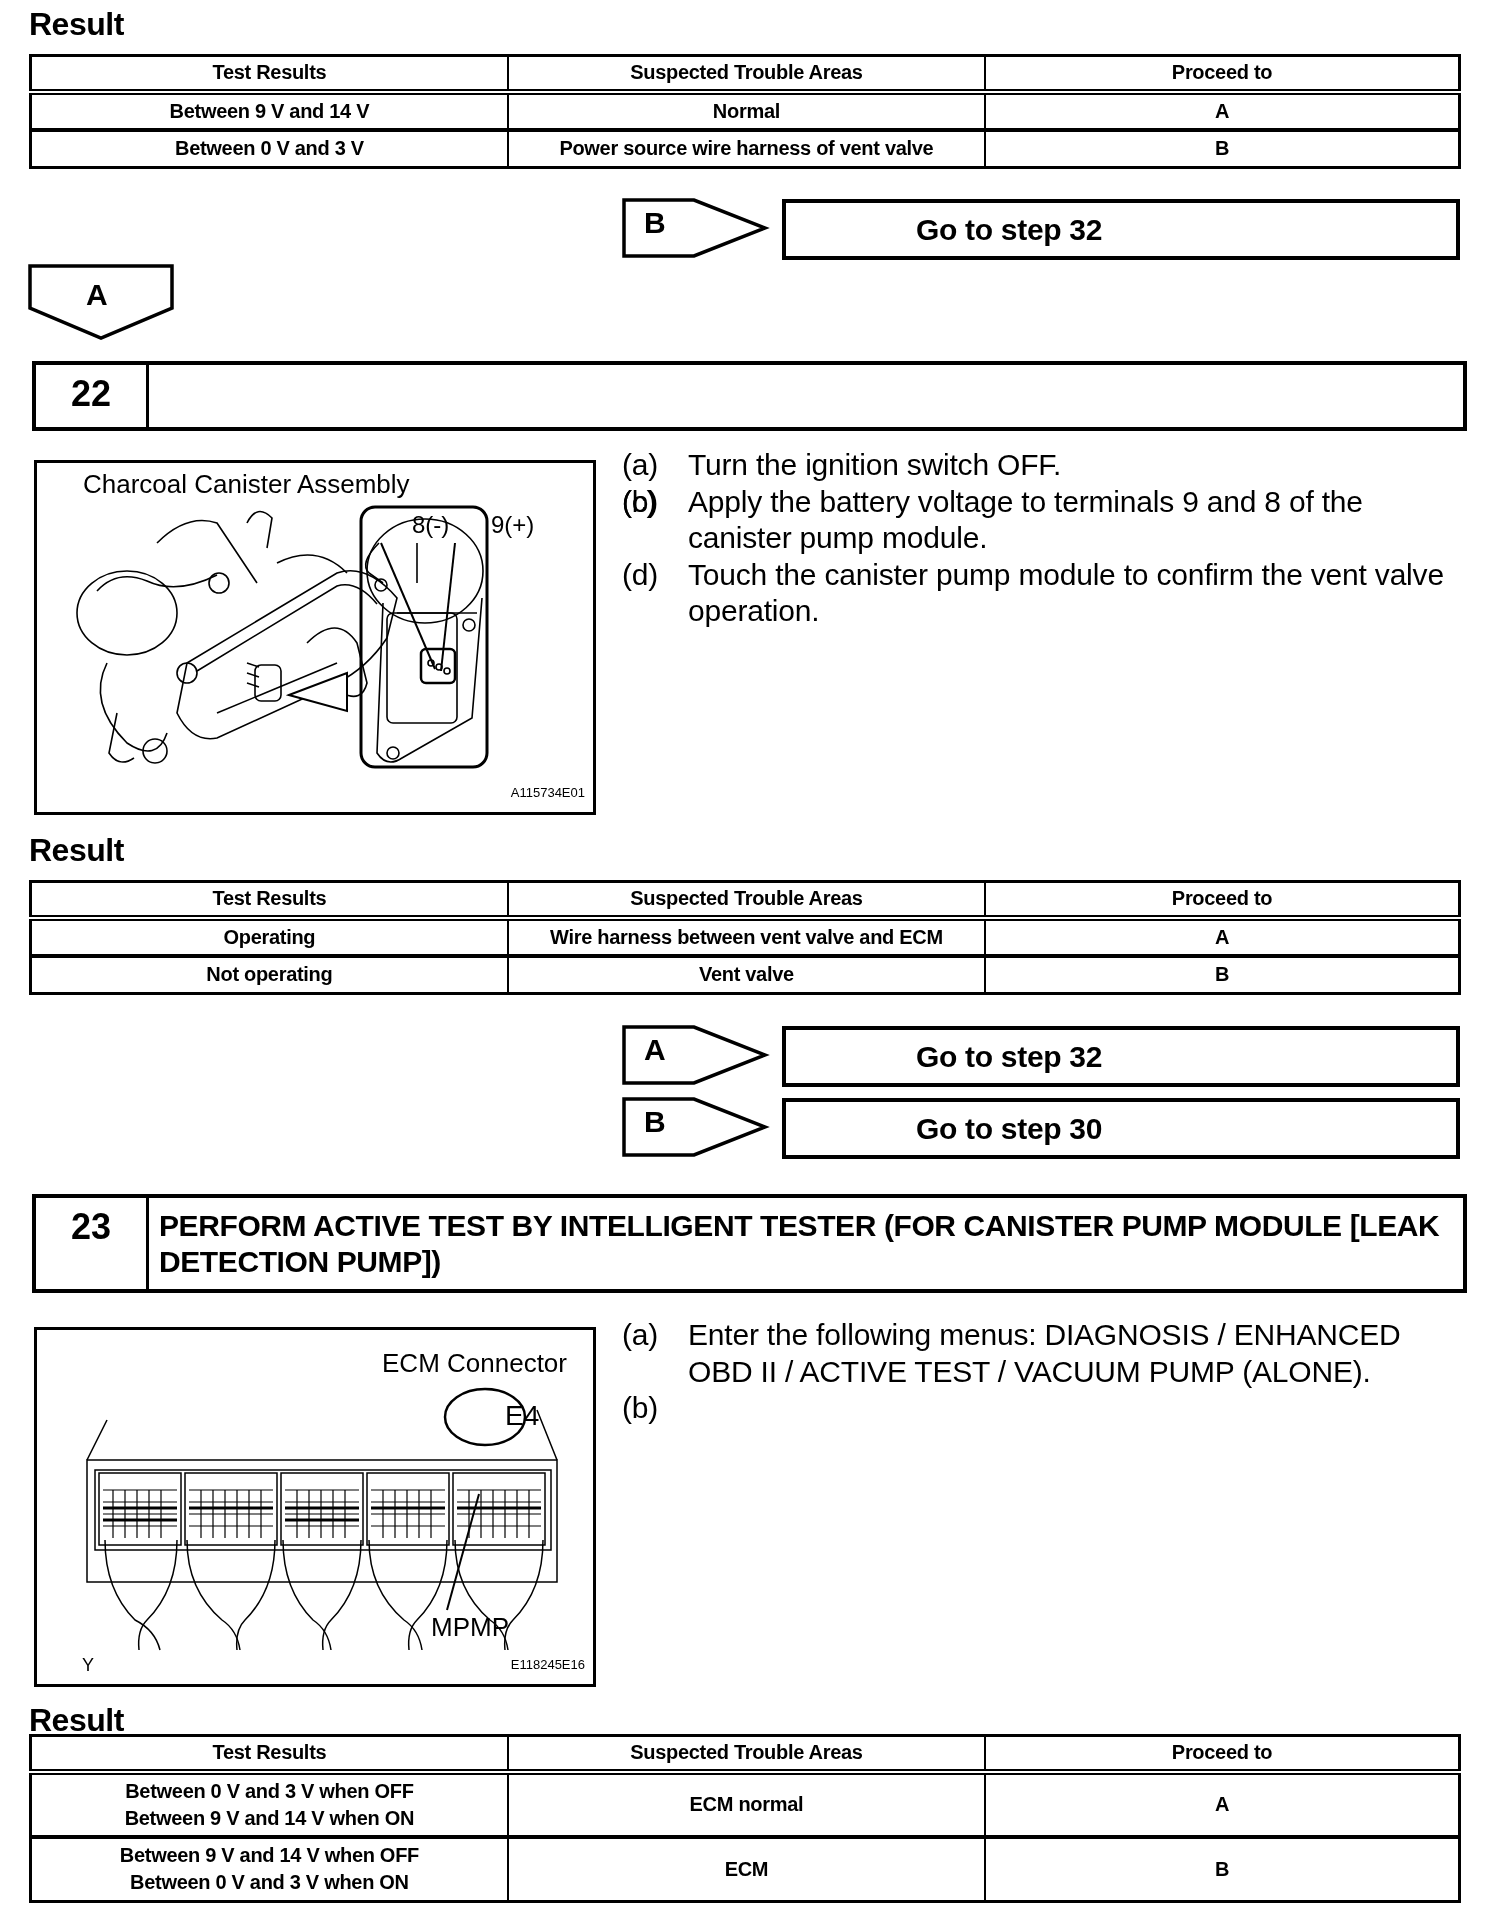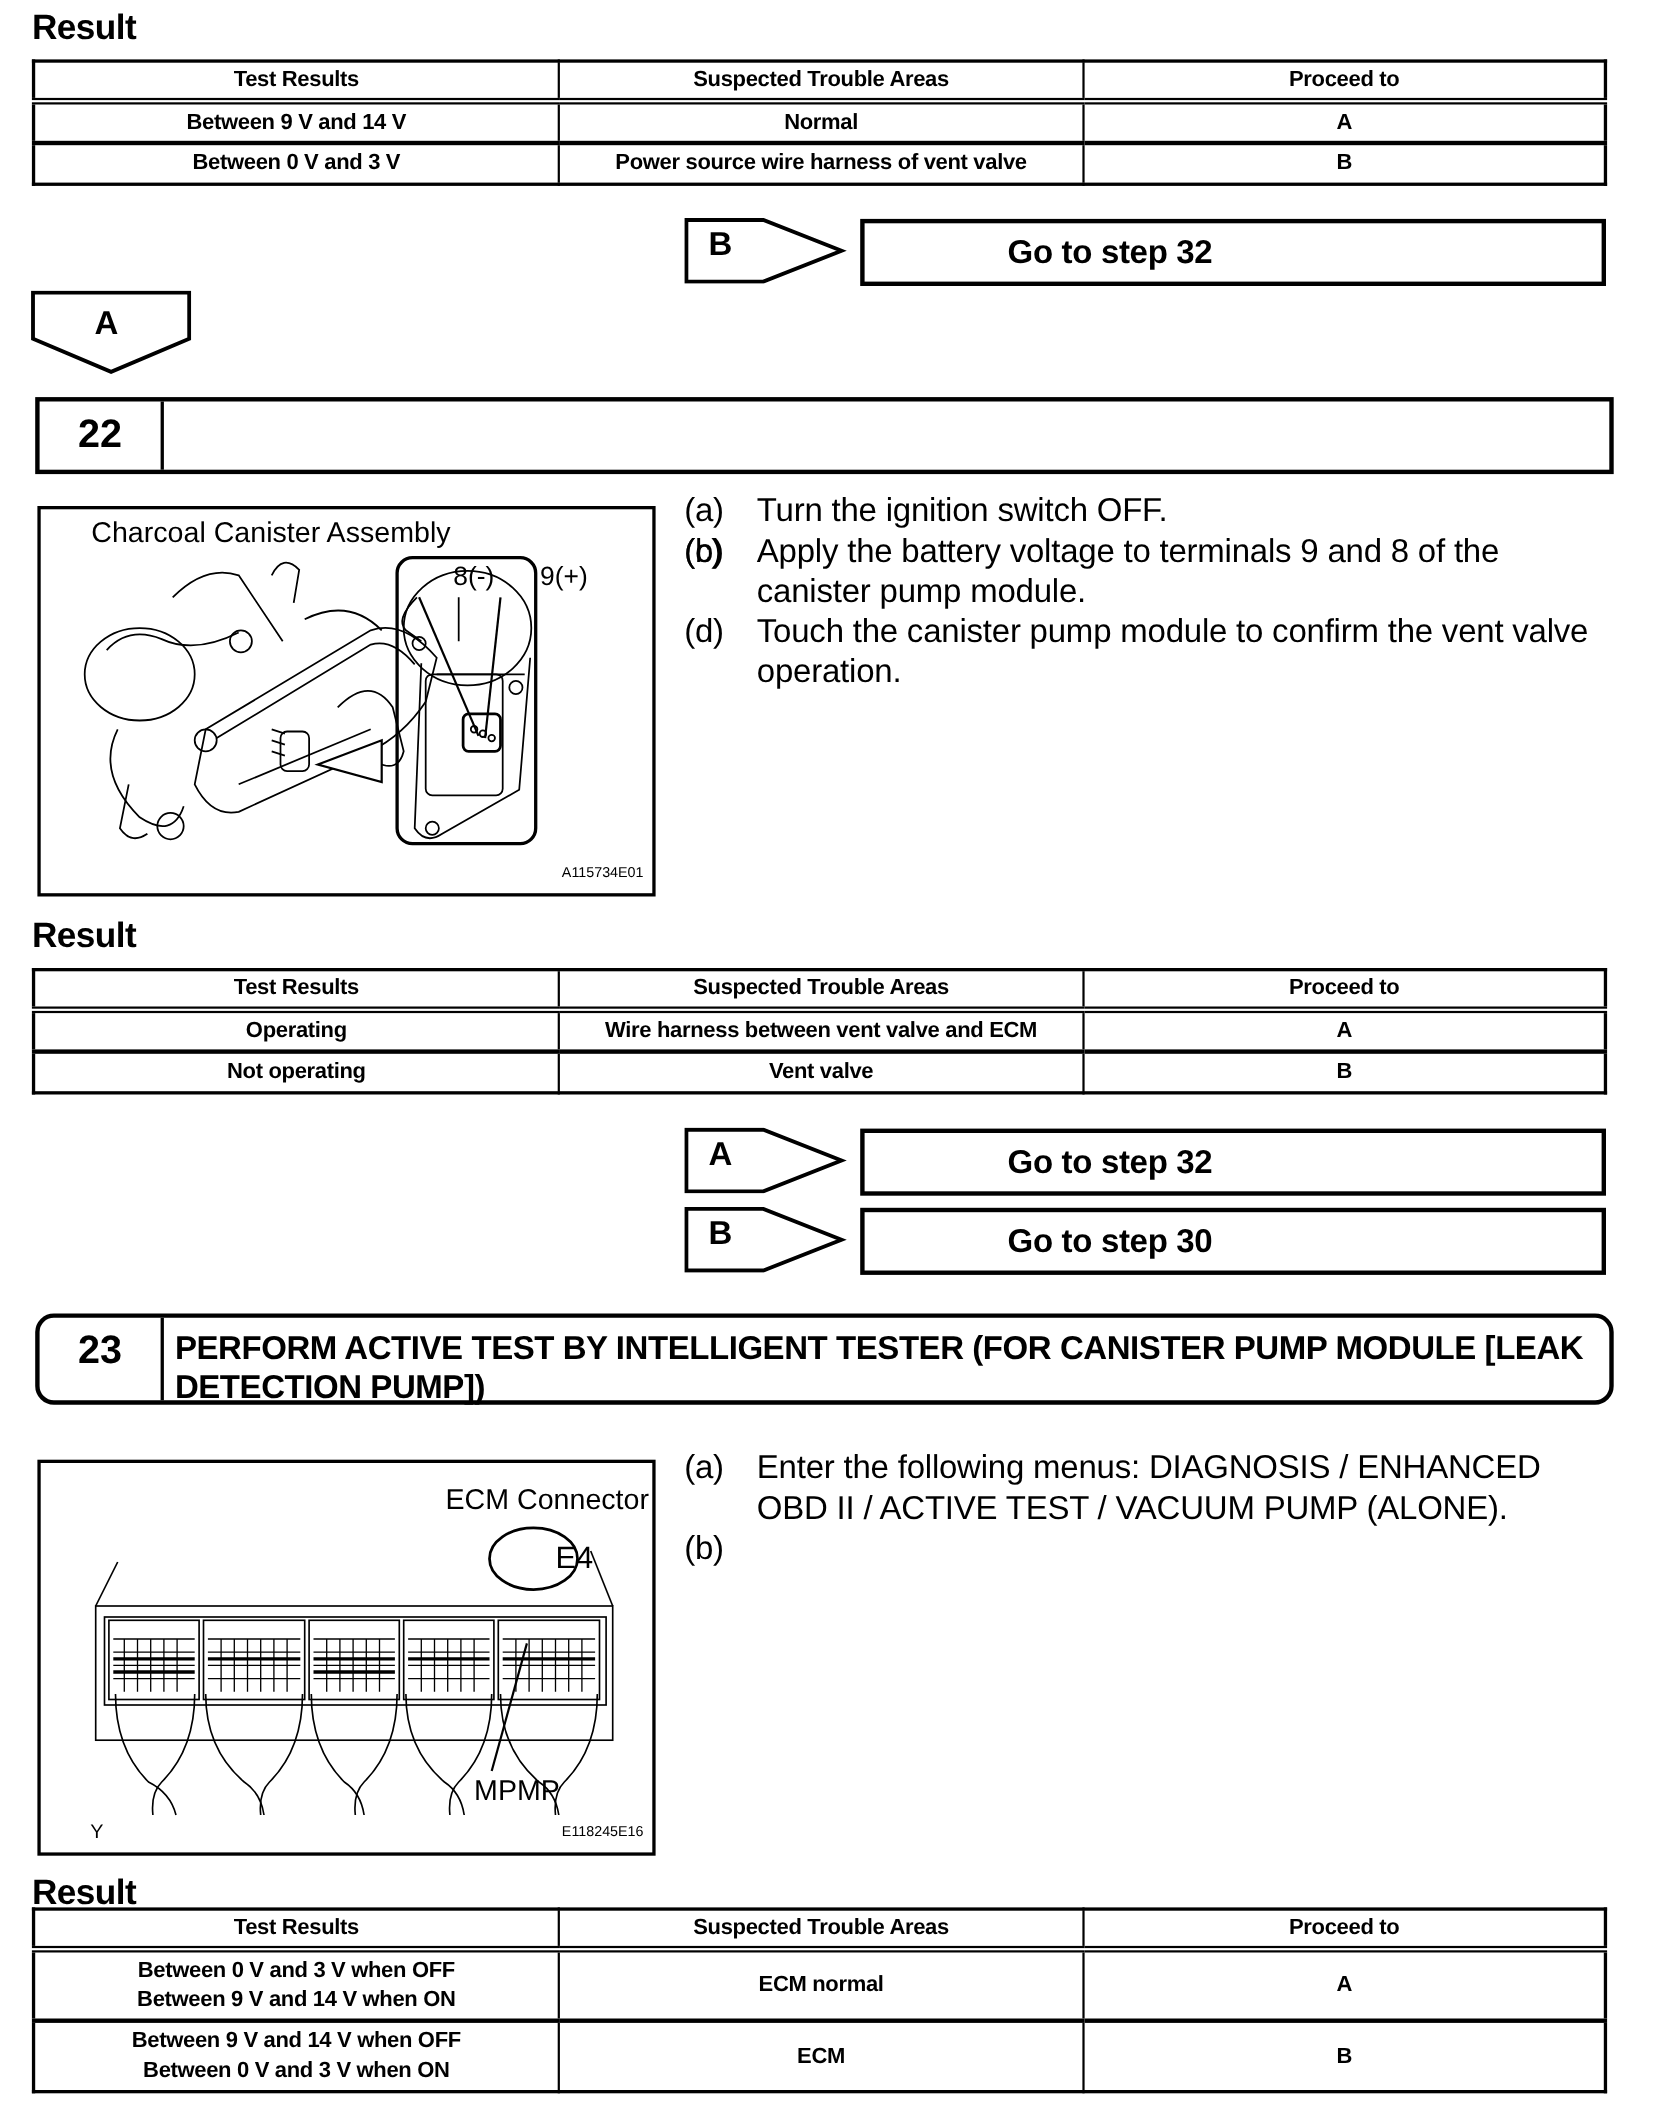--- a/index.html
+++ b/index.html
@@ -189,21 +189,21 @@
 <div class="arrow-tag" style="left:622px; top:1097px;">
   <svg width="148" height="60">
       <polygon points="2,2 72,2 143,30 72,58 2,58" fill="#fff" stroke="#000" stroke-width="3.5"></polygon>
     </svg>
   <span>B</span>
 </div>
 <div class="goto-box" style="top:1098px;">
   <span>Go to step 30</span>
 </div>
 
-<div class="step-header" style="top:1194px; height:83px;border-radius:17px;">
+<div class="step-header" style="top:1194px; height:99px;">
   <div class="num">23</div>
   <div class="title">PERFORM ACTIVE TEST BY INTELLIGENT TESTER (FOR CANISTER PUMP MODULE [LEAK DETECTION PUMP])</div>
 </div>
 
 <div class="figure" style="top:1327px; height:360px;">
   <svg width="562" height="360" fill="none" stroke="#000" stroke-width="1.5">
     <line x1="70" y1="90" x2="50" y2="130"></line>
     <line x1="500" y1="80" x2="520" y2="130"></line>
     <ellipse cx="448" cy="87" rx="40" ry="28" stroke-width="2.5"></ellipse>
     <rect x="50" y="130" width="470" height="122"></rect>
@@ -239,21 +239,21 @@
     <path d="M150 210 q0 50 35 80 q15 10 18 30"></path>
     <path d="M238 210 q0 50 -30 80 q-10 10 -8 30"></path>
     <path d="M246 210 q0 50 30 80 q15 10 18 30"></path>
     <path d="M324 210 q0 50 -30 80 q-10 10 -8 30"></path>
     <path d="M332 210 q0 50 35 80 q15 10 18 30"></path>
     <path d="M410 210 q0 50 -30 80 q-10 10 -8 30"></path>
     <path d="M418 210 q0 50 35 80 q15 10 18 30"></path>
     <path d="M506 210 q0 50 -30 80 q-10 10 -8 30"></path>
     <line x1="442" y1="164" x2="410" y2="280" stroke-width="2"></line>
   </svg>
-  <div class="fig-caption" style="right:3px; top:18px;">ECM Connector</div>
+  <div class="fig-caption" style="right:26px; top:18px;">ECM Connector</div>
   <div class="fig-caption" style="left:432px; top:70px; font-size:28px;">E4</div>
   <div class="fig-caption" style="left:358px; top:282px;">MPMP</div>
   <div class="fig-caption" style="left:9px; top:325px; font-size:18px;">Y</div>
   <div class="fig-id">E118245E16</div>
 </div>
 
 <ol class="instructions" style="top:1317px;">
   <li><span class="marker">(a)</span><span>Enter the following menus: DIAGNOSIS / ENHANCED OBD II / ACTIVE TEST / VACUUM PUMP (ALONE).</span></li>
   <li><span class="marker">(b)</span></li>
 </ol>

